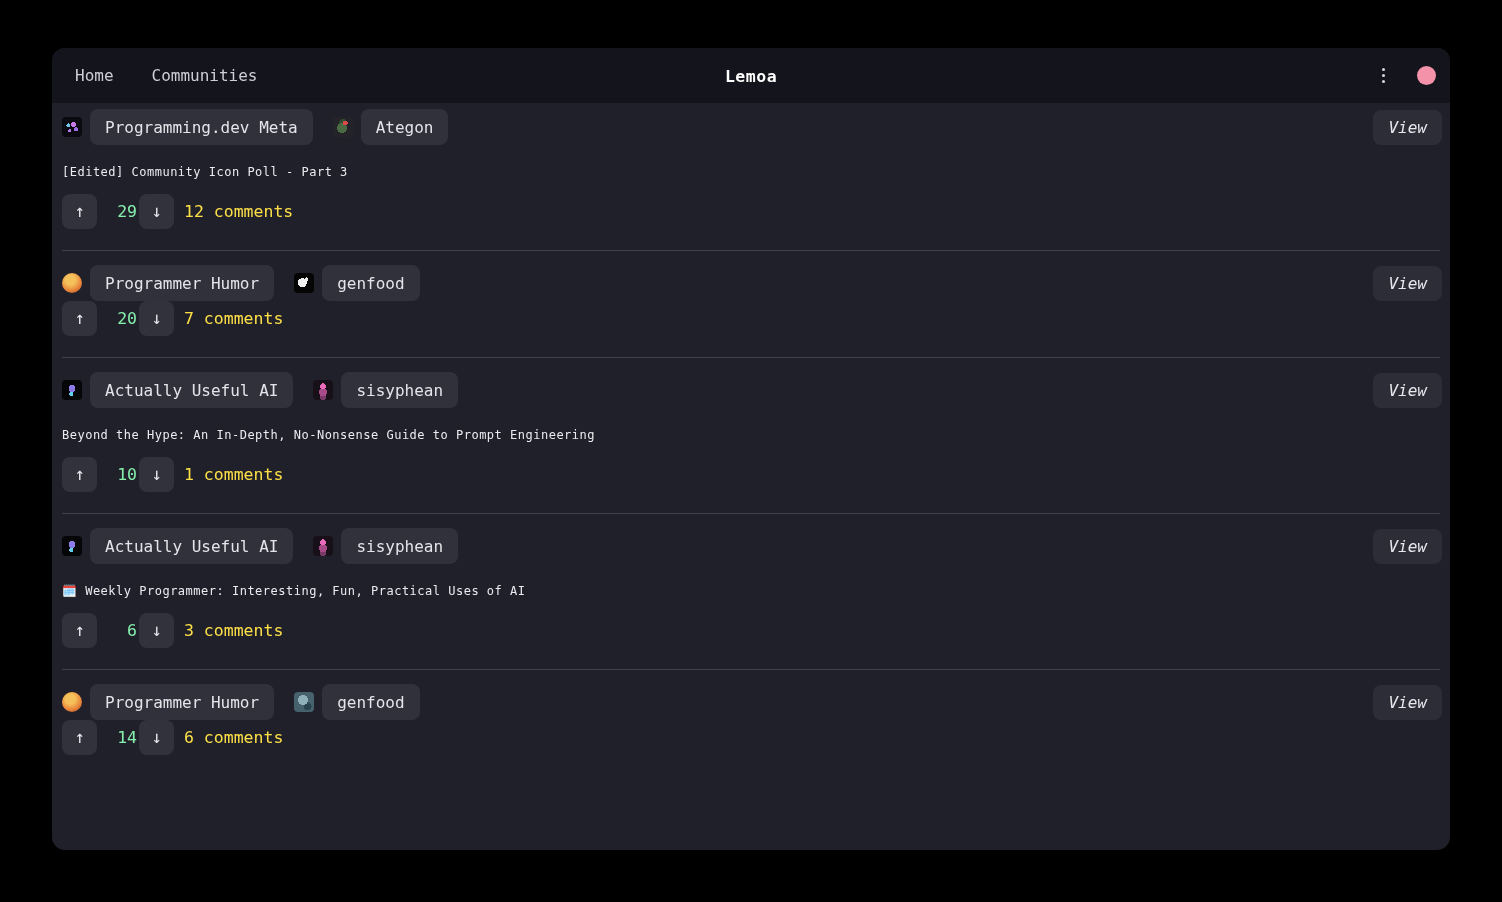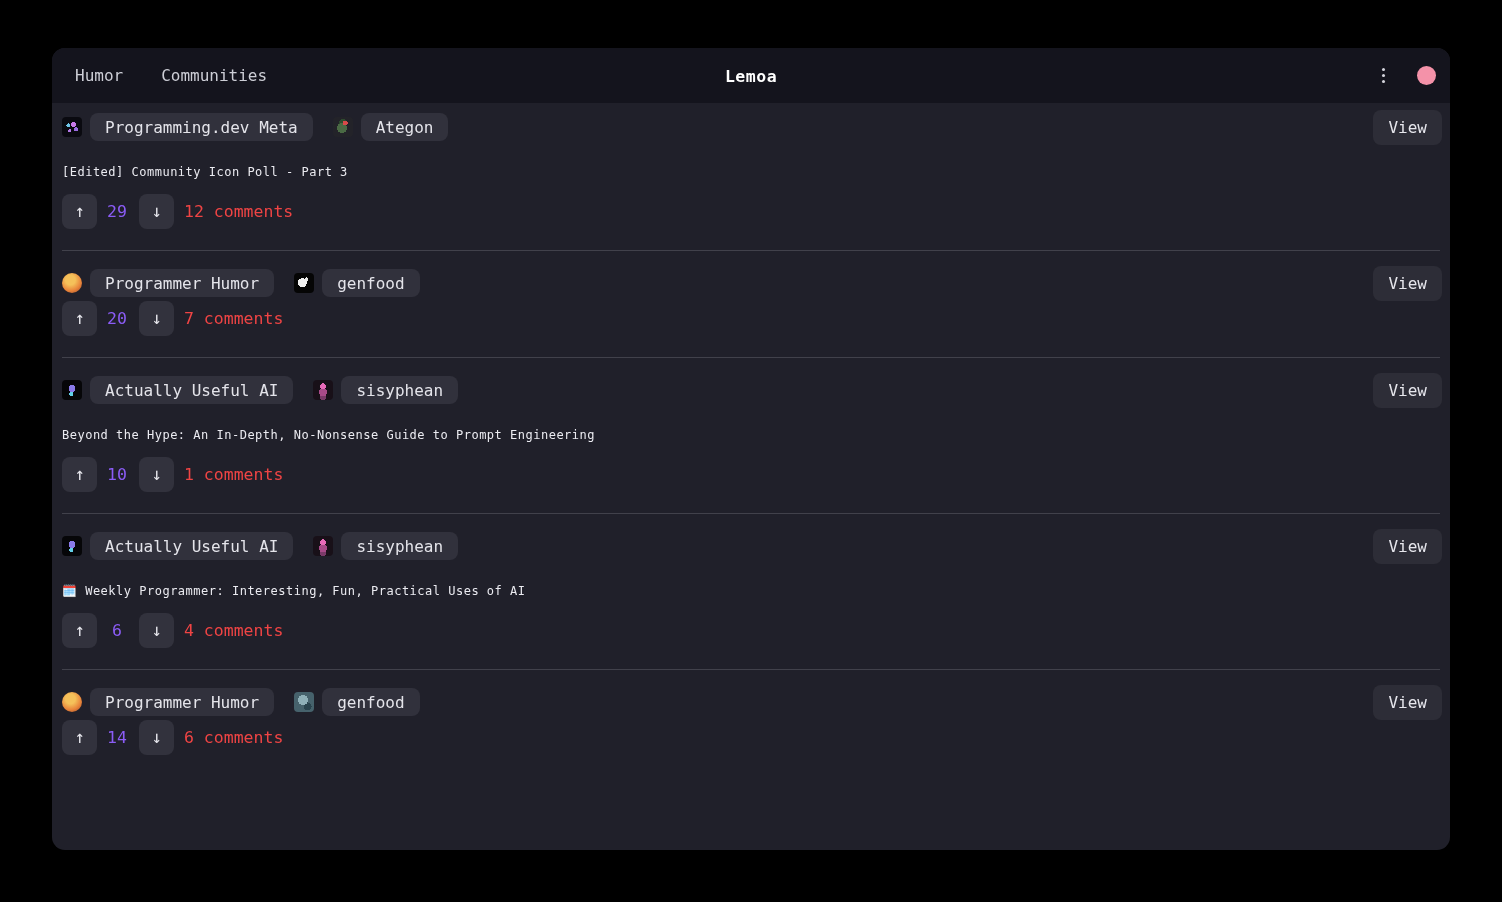--- a/index.html
+++ b/index.html
@@ -76,21 +76,21 @@
     align-items: center;
     height: 36px;
   }
   .avatar {
     width: 20px; height: 20px;
     display: inline-block;
     flex: 0 0 auto;
   }
   .post-top .avatar { margin-left: 2px; }
   .chip {
-    height: 28px;
+    height: 36px;
     margin-left: 8px;
     padding: 0 15px;
     background: #31313c;
     border: none;
     border-radius: 8px;
     color: #e4e4ea;
     font-family: inherit;
     font-size: 16px;
     cursor: pointer;
   }
@@ -99,20 +99,21 @@
   .view-btn {
     height: 35px;
     padding: 0 15px;
     background: #2d2d37;
     border: none;
     border-radius: 8px;
     color: #e6e6ec;
     font-family: inherit;
     font-size: 16px;
     cursor: pointer;
+    font-style: italic;
   }
   .post-title {
     margin: 13px 0 8px 2px;
     color: #ebebf1;
     font-size: 12px;
     font-weight: normal;
     line-height: 28px;
     letter-spacing: 0.5px;
   }
   .post-votes {
@@ -127,42 +128,42 @@
     border: none;
     border-radius: 8px;
     color: #e8e8ee;
     font-family: inherit;
     font-size: 17px;
     line-height: 1;
     cursor: pointer;
   }
   .score {
     min-width: 40px;
-    text-align: center;
-    color: #8b5cf6;
+    text-align: right;
+    color: #86efac;
     font-size: 16.5px;
   }
   .comments {
     margin-left: 10px;
-    color: #ef4444;
+    color: #fde047;
     font-size: 16.5px;
   }
   .divider {
     border: none;
     border-top: 1px solid #41414b;
     margin: 0 2px;
   }
 </style>
 </head>
 <body>
 
 <div class="window">
 
   <header class="titlebar">
-    <button class="nav-btn">Humor</button>
+    <button class="nav-btn">Home</button>
     <button class="nav-btn">Communities</button>
     <h1 class="app-title">Lemoa</h1>
     <div class="titlebar-right">
       <button class="menu-btn">
         <span class="kebab">
             <i></i>
             <i></i>
             <i></i>
           </span>
       </button>
@@ -238,21 +239,21 @@
         <span class="avatar" style="border-radius:4px;background:#181018;background-image:radial-gradient(circle at 50% 32%,#e86ab8 0 3px,transparent 3px),radial-gradient(circle at 50% 62%,#a84a88 0 4px,transparent 4px),radial-gradient(circle at 50% 85%,#7a3a68 0 3px,transparent 3px)"></span>
         <button class="chip">sisyphean</button>
         <span class="spacer"></span>
         <button class="view-btn">View</button>
       </div>
       <h2 class="post-title">🗓️ Weekly Programmer: Interesting, Fun, Practical Uses of AI</h2>
       <div class="post-votes">
         <button class="vote-btn">↑</button>
         <span class="score">6</span>
         <button class="vote-btn">↓</button>
-        <span class="comments">4 comments</span>
+        <span class="comments">3 comments</span>
       </div>
     </article>
 
     <hr class="divider">
 
     <article class="post">
       <div class="post-top">
         <span class="avatar" style="border-radius:50%;background:radial-gradient(circle at 42% 35%,#f5c15a 0 28%,#e8833a 62%,#8a4226 100%)"></span>
         <button class="chip">Programmer Humor</button>
         <span class="avatar" style="border-radius:4px;background:#46626c;background-image:radial-gradient(circle at 45% 40%,#8fb0b8 0 5px,transparent 5px),radial-gradient(circle at 68% 72%,#2a444e 0 4px,transparent 4px)"></span>

